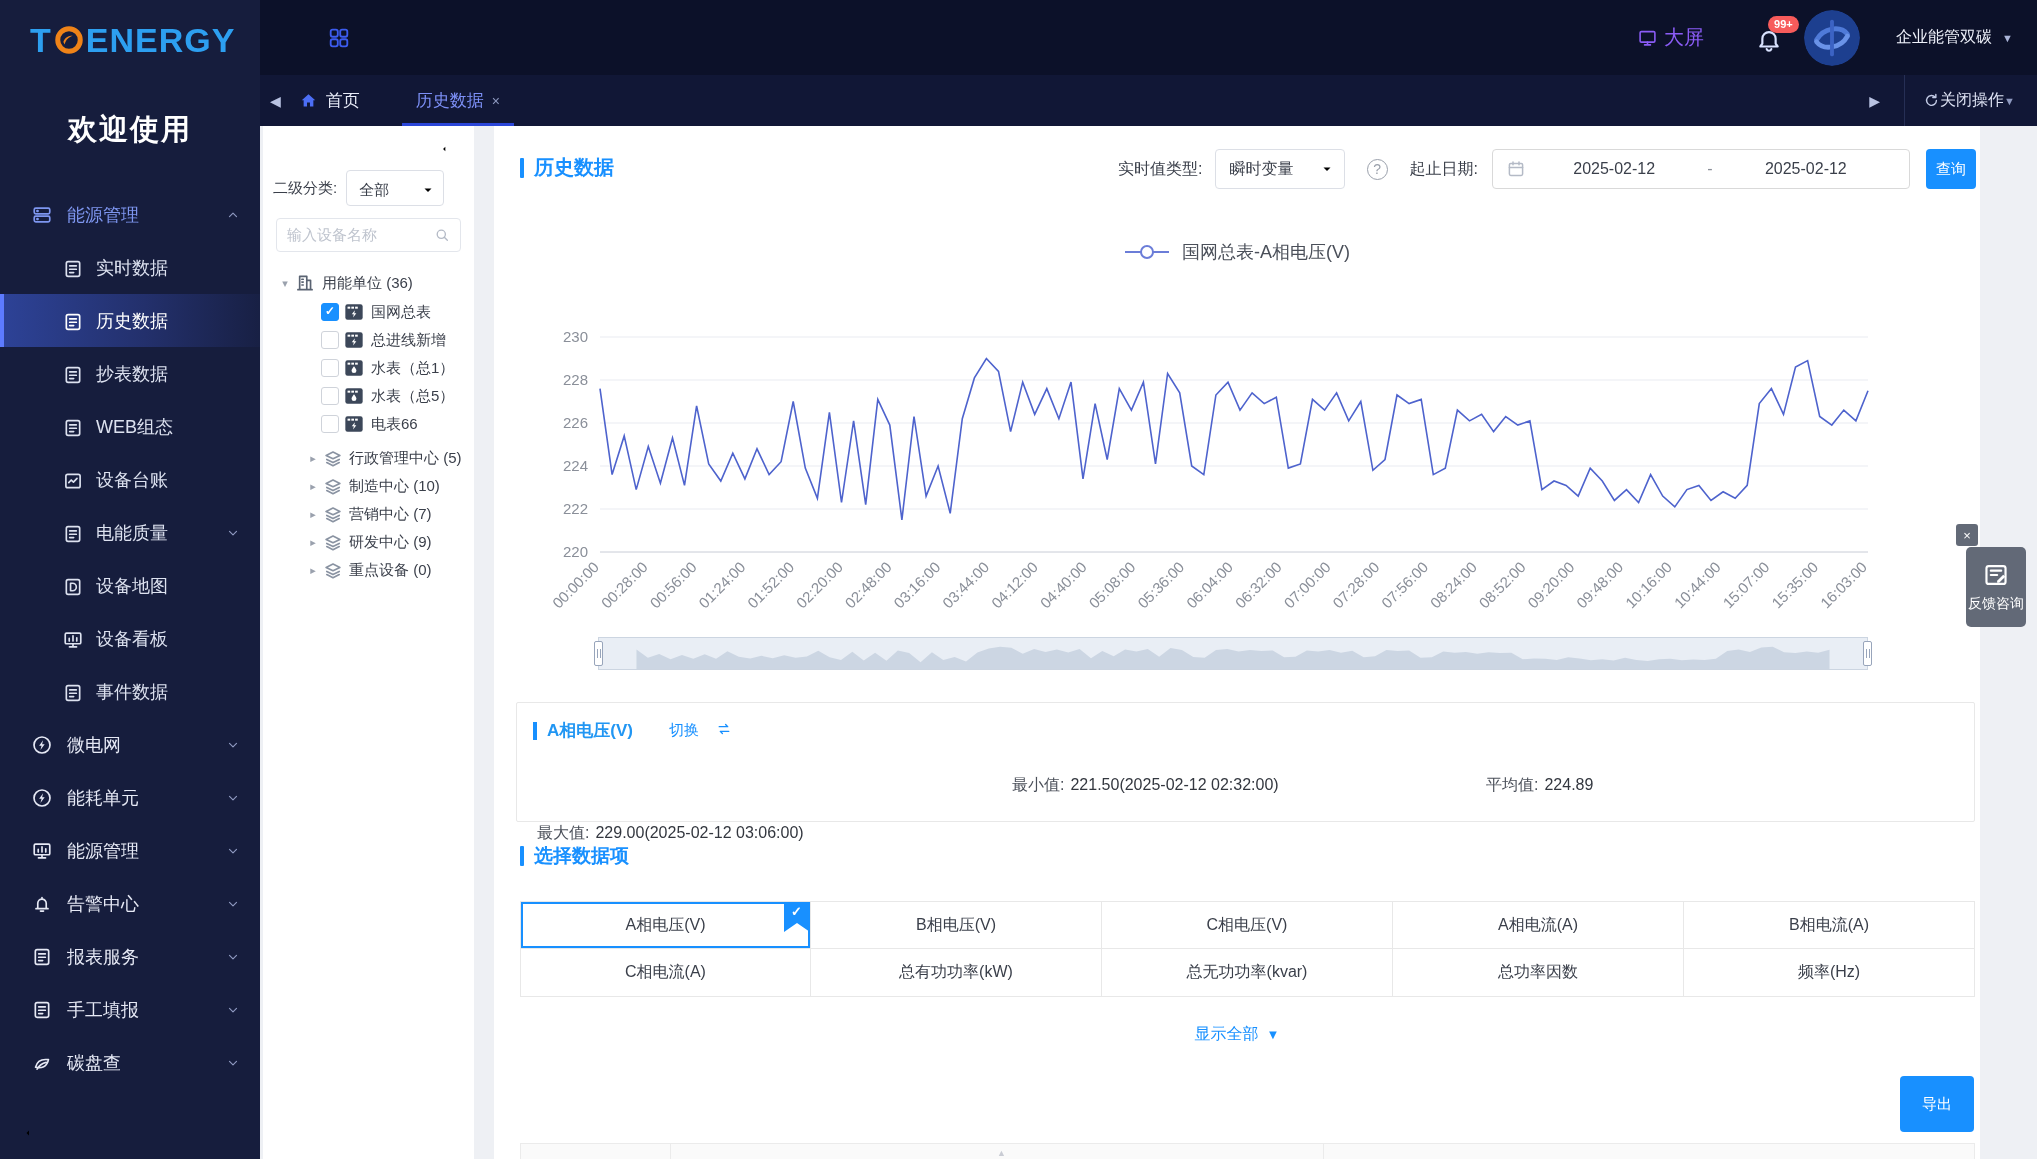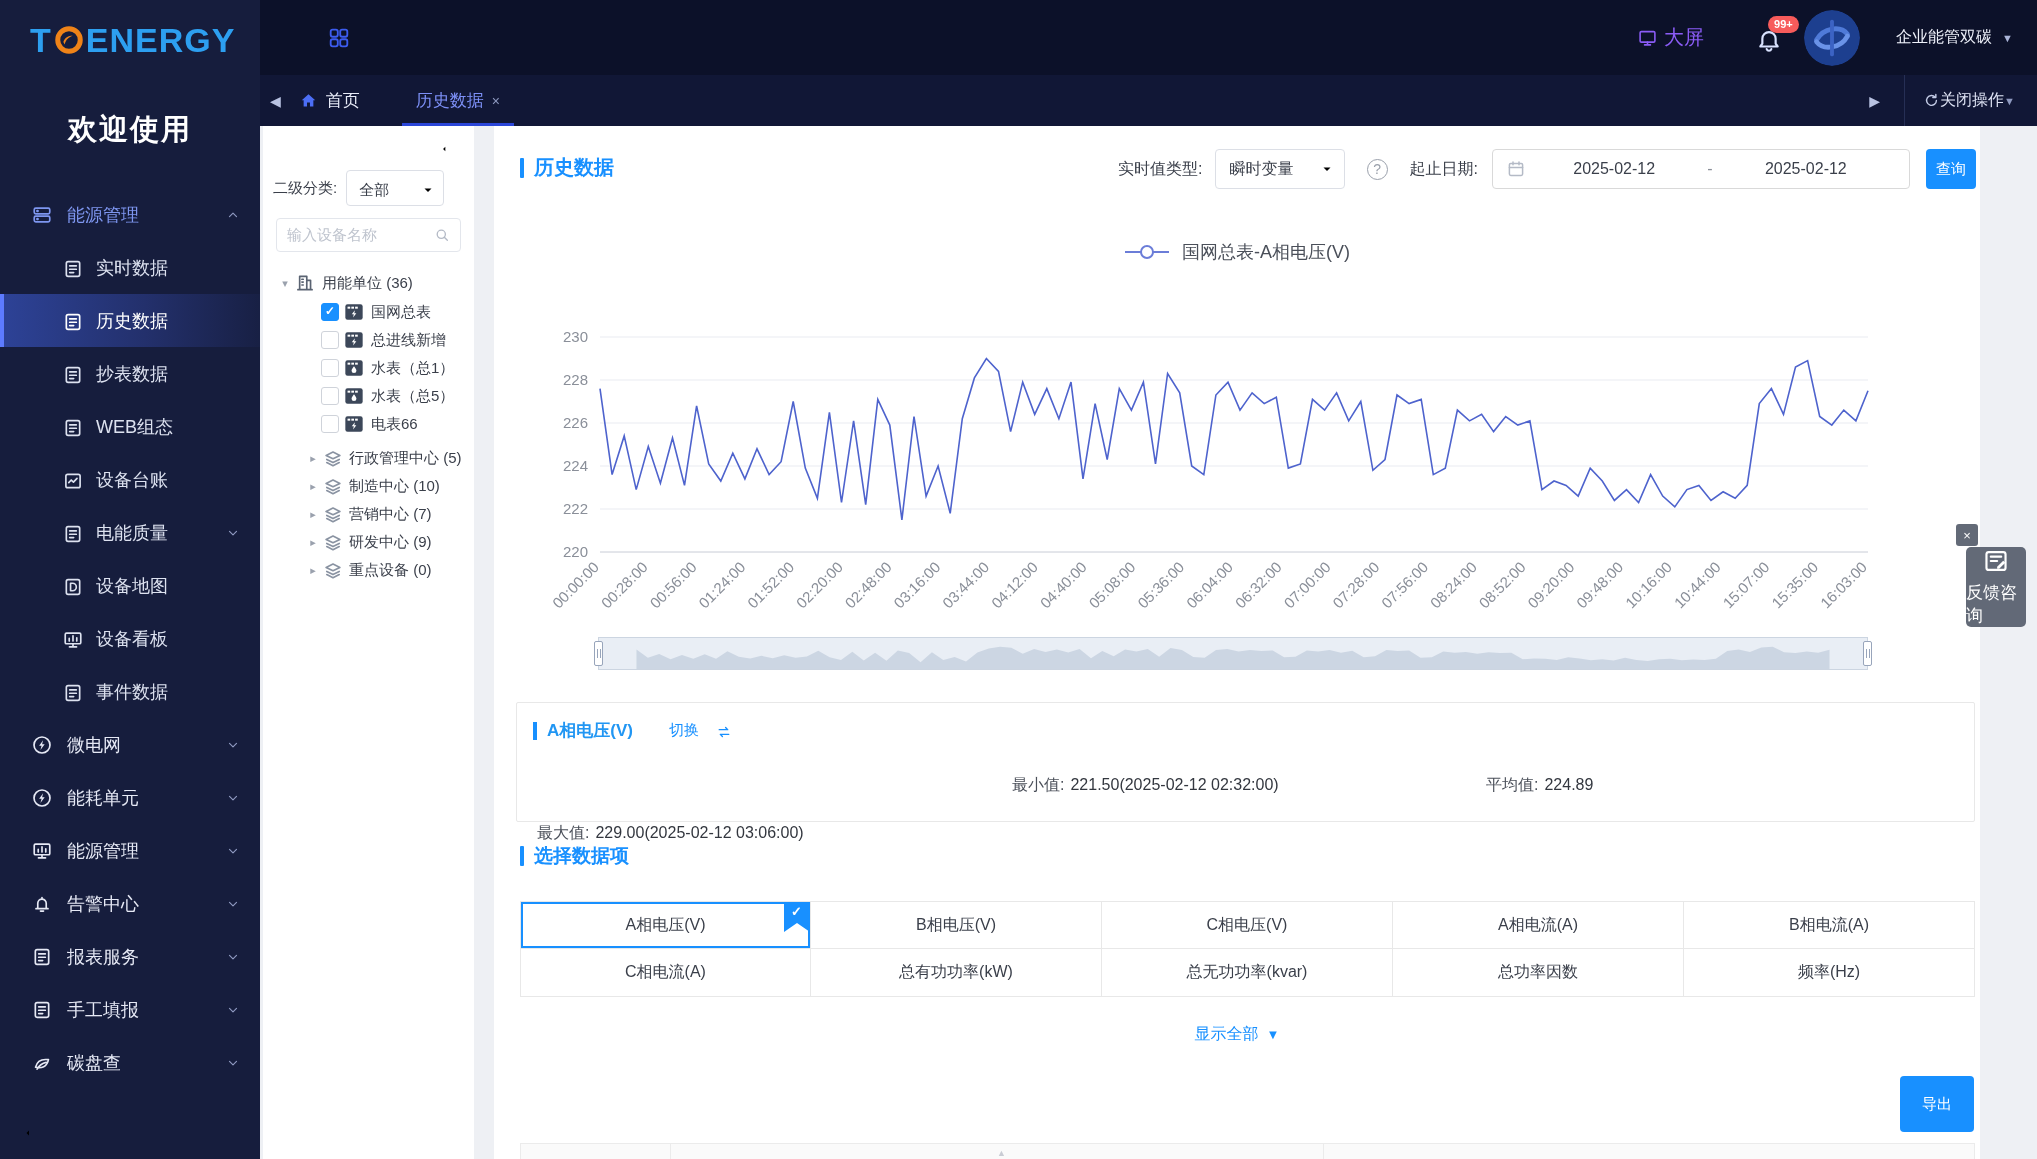--- a/index.html
+++ b/index.html
@@ -119,21 +119,21 @@
   .brush{position:absolute;left:104px;top:511px;width:1270px;height:33px;background:#e9eef5;border:1px solid #ccd5e1;cursor:pointer;}
   .brush svg{position:absolute;left:0;top:0;width:100%;height:100%;}
   .bhandle{position:absolute;top:3px;width:9px;height:25px;background:#fff;border:1px solid #98a5bb;border-radius:2px;z-index:2;cursor:ew-resize;}
   .bhandle::after{content:"";position:absolute;left:2px;top:7px;width:1px;height:9px;background:#98a5bb;box-shadow:3px 0 0 #98a5bb;}
   .bh-l{left:-5px;} .bh-r{right:-5px;}
 
   .stats-box{position:absolute;left:22px;top:576px;width:1459px;height:120px;border:1px solid #e8e8e8;border-radius:2px;}
   .stats-head{position:absolute;left:16px;top:16px;display:flex;align-items:center;gap:10px;}
   .stats-head .bar{width:4px;height:18px;background:var(--accent,#1890ff);}
   .stats-head .stitle{font-size:17px;font-weight:600;color:#2196f3;}
-  .switch{display:flex;align-items:flex-end;gap:17px;margin-left:26px;color:var(--accent,#1890ff);font-size:15px;cursor:pointer;}
+  .switch{display:flex;align-items:flex-start;gap:17px;margin-left:26px;color:var(--accent,#1890ff);font-size:15px;cursor:pointer;}
   .switch .ic{width:16px;height:16px;}
   .switch .ic svg{width:16px;height:16px;}
   .stat{position:absolute;top:72px;font-size:16px;color:#4a4f59;}
   .stat .sv{color:#33373f;margin-left:6px;}
   .st1{left:20px;margin-top:48px;} .st2{left:495px;} .st3{left:969px;}
 
   .sel-grid{position:absolute;left:26px;top:775px;width:1455px;display:grid;grid-template-columns:repeat(5,1fr);}
   .sel-cell{position:relative;height:48px;display:flex;align-items:center;justify-content:center;font-size:16px;color:#3a3f4a;background:#fff;border-right:1px solid #e8e8e8;border-bottom:1px solid #e8e8e8;cursor:pointer;}
   .sel-cell:nth-child(-n+5){border-top:1px solid #e8e8e8;}
   .sel-cell:nth-child(5n+1){border-left:1px solid #e8e8e8;}
@@ -148,21 +148,21 @@
   .pt-c1{width:150px;border-right:1px solid #ebebeb;}
   .pt-c2{width:653px;border-right:1px solid #ebebeb;position:relative;}
   .pt-c3{flex:1;}
   .sorter{position:absolute;left:50%;top:5px;color:#c9ccd4;font-size:9px;line-height:8px;text-align:center;}
 
   
   .fb-close{position:absolute;left:1956px;top:524px;width:22px;height:22px;background:rgba(86,93,107,.92);border-radius:3px;color:#fff;font-size:13px;display:flex;align-items:center;justify-content:center;cursor:pointer;z-index:9;}
   .feedback{position:absolute;left:1966px;top:547px;width:60px;height:80px;background:rgba(86,93,107,.92);border-radius:5px;color:#fff;display:flex;flex-direction:column;align-items:center;justify-content:center;gap:7px;cursor:pointer;z-index:9;}
   .feedback .ic{width:26px;height:26px;}
   .feedback .ic svg{width:26px;height:26px;}
-  .feedback .txt{font-size:17px;}
+  .feedback .txt{font-size:14px;}
 
   .ic svg, .t-ic svg, .chev svg{fill:none;stroke:currentColor;stroke-width:1.5;stroke-linecap:round;stroke-linejoin:round;}
 </style>
 </head>
 <body>
 
 <div class="app" style="--content-bg: #eef0f4;">
 
   <aside class="sidebar">
     <div class="logo">

